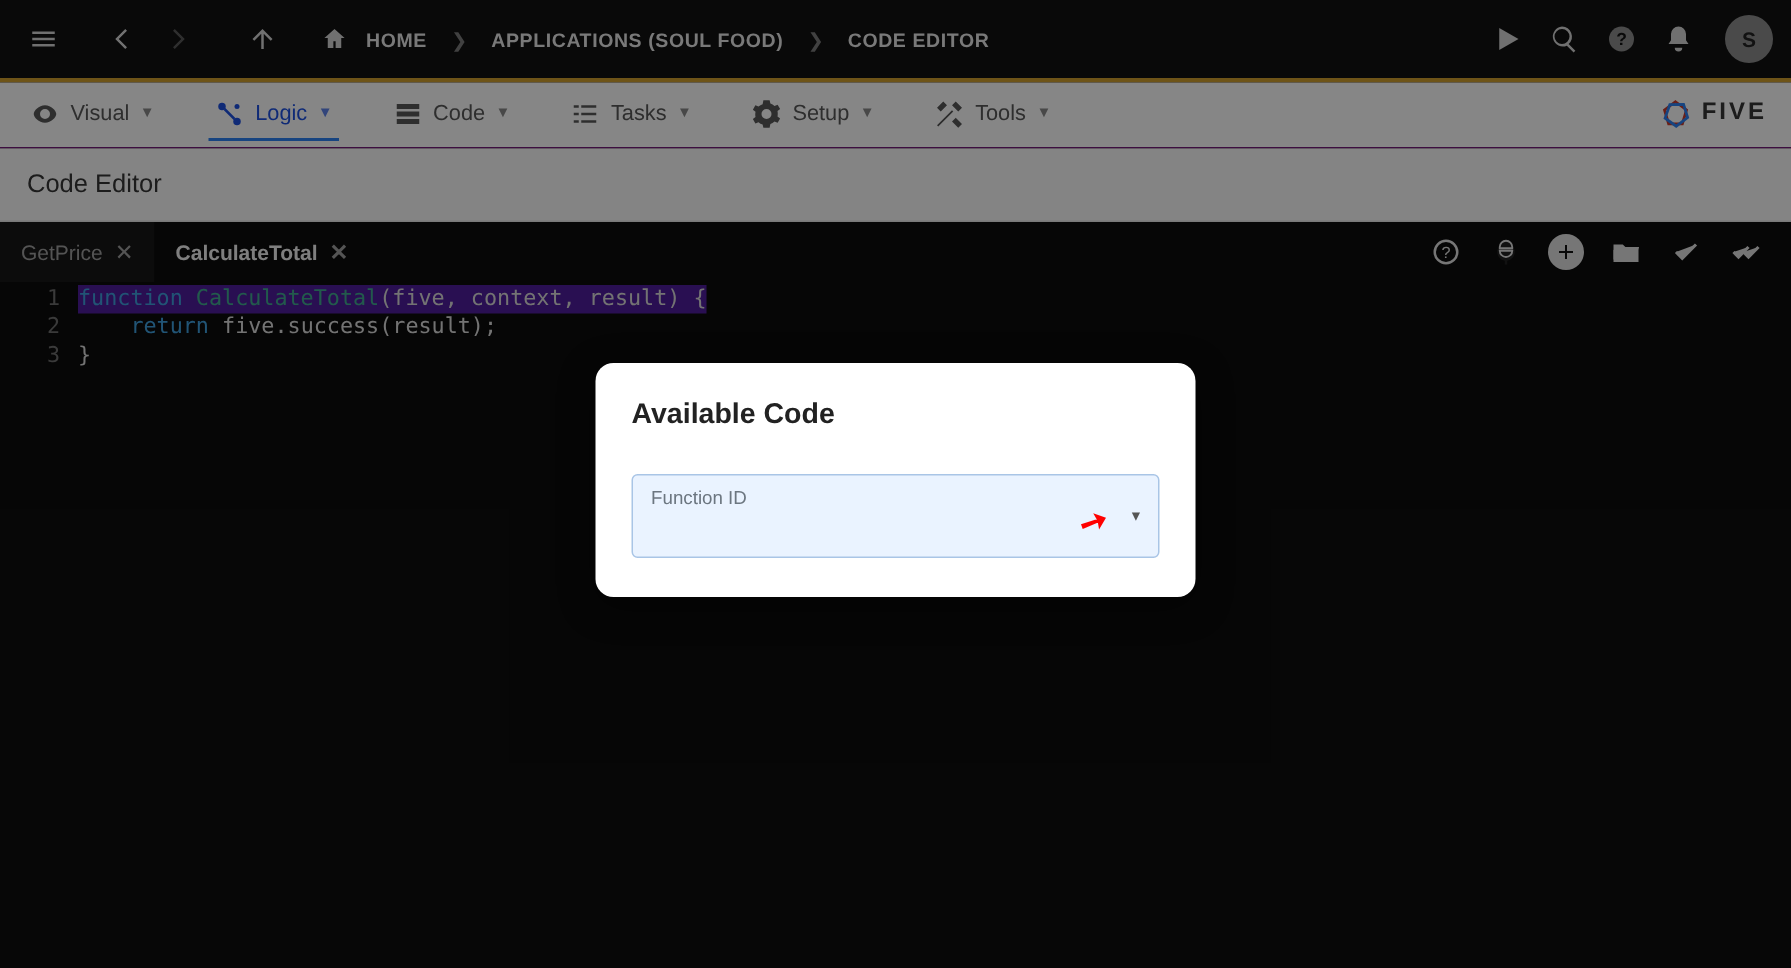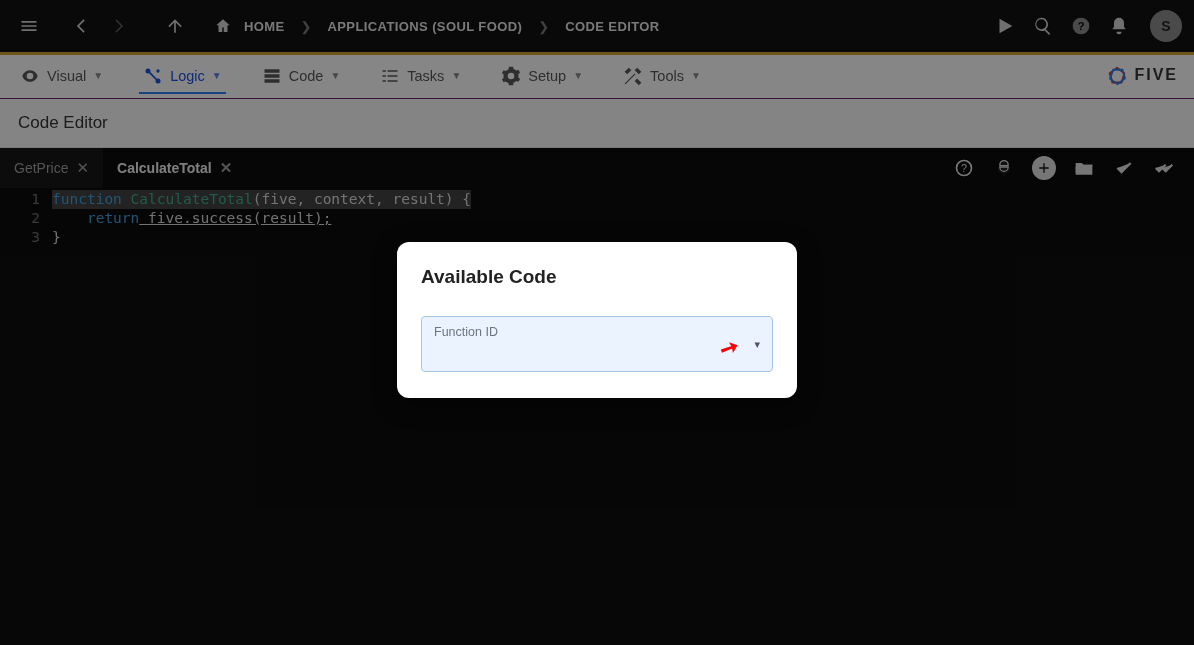--- a/index.html
+++ b/index.html
@@ -68,24 +68,24 @@
     .editor-actions .eact { width: 24px; height: 24px; display: inline-flex; align-items: center; justify-content: center; cursor: pointer; }
     .editor-actions .eact svg { width: 20px; height: 20px; fill: currentColor; }
     .editor-actions .plus-circle { background: #d8d8d8; color: #111; border-radius: 50%; }
     .editor-actions .plus-circle svg { fill: #111; width: 16px; height: 16px;}
 
     .code-body { display: flex; font-family: "Consolas","Menlo",monospace; font-size: 14.5px; line-height: 19px; padding-top: 2px; background: #0c0c0c;}
     .gutter { width: 52px; text-align: right; color: #6a6a6a; padding-right: 12px; user-select: none; }
     .gutter div { height: 19px; }
     .code-lines { color: #ddd; }
     .code-lines .ln { height: 19px; white-space: pre; }
-    .code-lines .ln.hl { background: #404040; }
+    .code-lines .ln.hl { background: #4c1d95; }
     .tok-kw { color: #3d9ad6; }
     .tok-fn { color: #3fa58b; }
-    .tok-id { color: #d2d2d2; text-decoration: underline; }
+    .tok-id { color: #d2d2d2; }
     .tok-pn { color: #d2d2d2; }
 
     
     .dimmer { position: absolute; inset: 0; background: rgba(0,0,0,0.45); pointer-events: none; }
 
     
     .modal {
       position: absolute;
       left: 397px; top: 242px;
       width: 400px;

